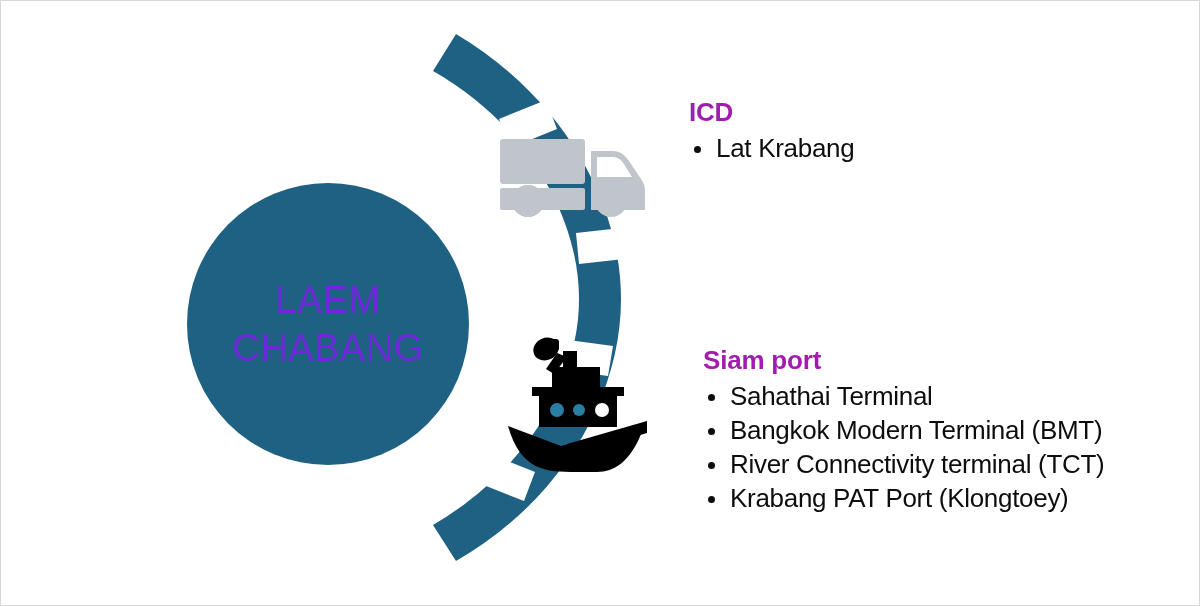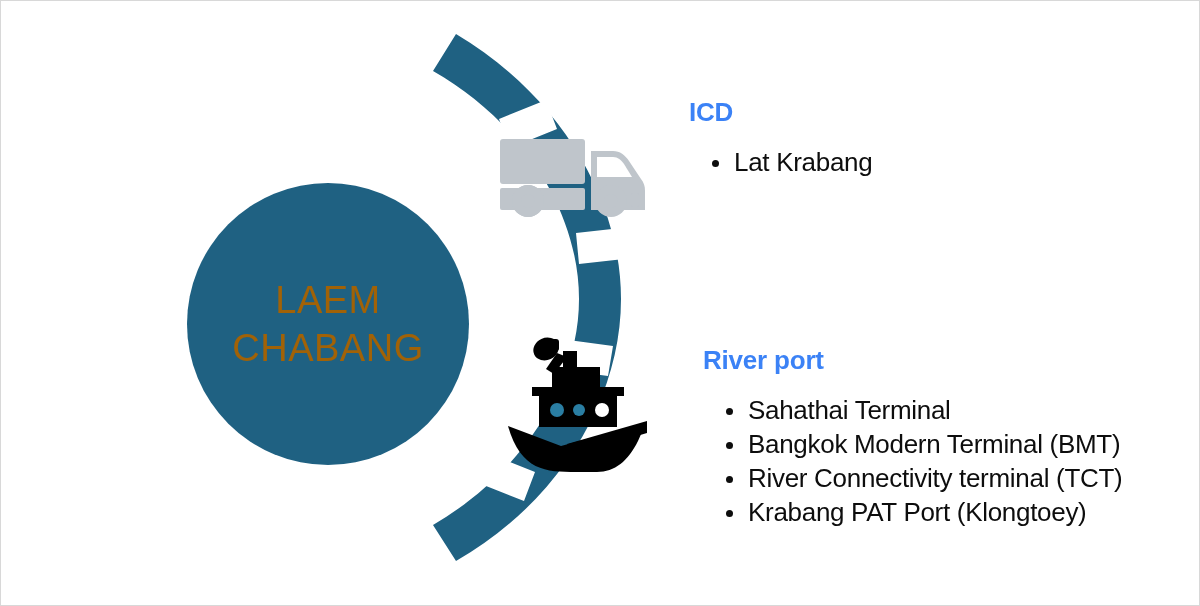--- a/index.html
+++ b/index.html
@@ -28,45 +28,45 @@
   }
   .hub-label {
     position: absolute;
     left: 186px;
     top: 182px;
     width: 282px;
     height: 282px;
     display: flex;
     flex-direction: column;
     justify-content: center;
-    color: #a16207;
+    color: #6d28d9;
     font-size: 38px;
     font-weight: 400;
     line-height: 48px;
     letter-spacing: 0.5px;
     text-align: center;
     pointer-events: none;
   }
   .group-block {
     position: absolute;
   }
   #icd-group { left: 688px; top: 96px; }
   #river-group { left: 702px; top: 344px; }
 
   .group-heading {
     font-size: 26px;
     font-weight: 700;
-    color: #3b82f6;
+    color: #a21caf;
     letter-spacing: -0.2px;
     margin: 0 0 4px 0;
     line-height: 30px;
   }
   .bullet-list {
     list-style: none;
-    margin: 18px;
+    margin: 0;
     padding: 0;
   }
   .bullet-item {
     position: relative;
     padding-left: 27px;
     font-size: 26px;
     font-weight: 400;
     color: #0d0d0d;
     line-height: 34px;
     letter-spacing: -0.3px;
@@ -170,21 +170,21 @@
   </div>
 
   <div class="group-block" id="icd-group">
     <div class="group-heading">ICD</div>
     <ul class="bullet-list">
       <li class="bullet-item">Lat Krabang</li>
     </ul>
   </div>
 
   <div class="group-block" id="river-group">
-    <div class="group-heading">River port</div>
+    <div class="group-heading">Siam port</div>
     <ul class="bullet-list">
       <li class="bullet-item">Sahathai Terminal</li>
       <li class="bullet-item">Bangkok Modern Terminal (BMT)</li>
       <li class="bullet-item">River Connectivity terminal (TCT)</li>
       <li class="bullet-item">Krabang PAT Port (Klongtoey)</li>
     </ul>
   </div>
 
 </div>
 

